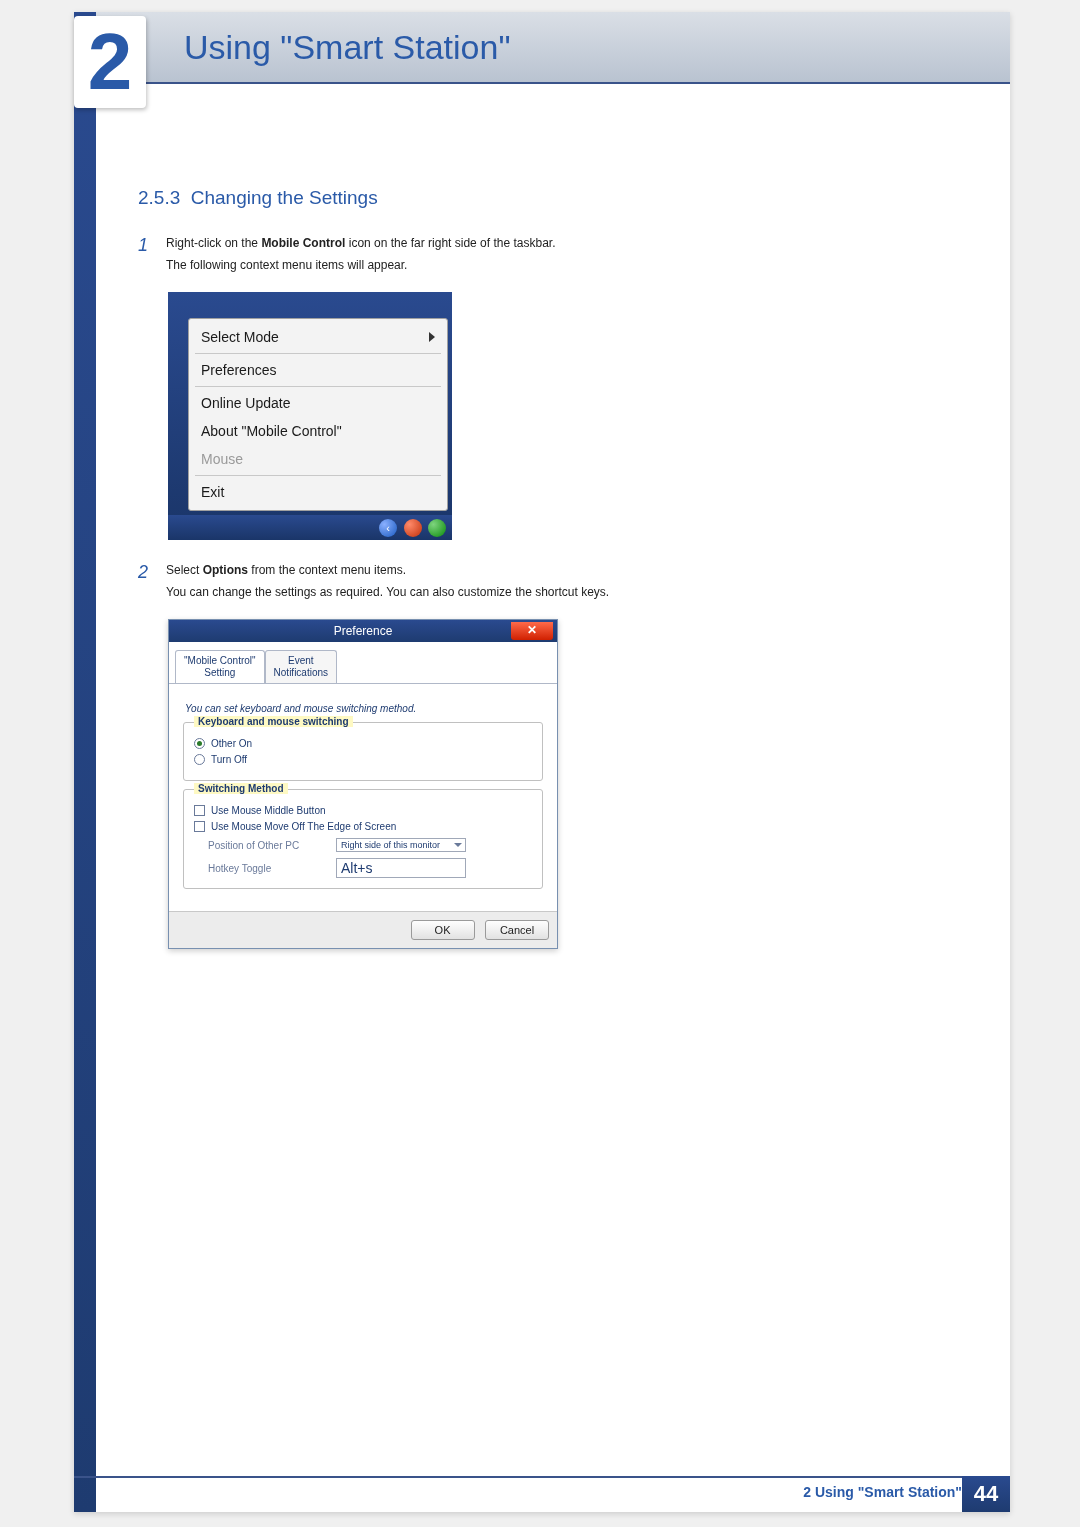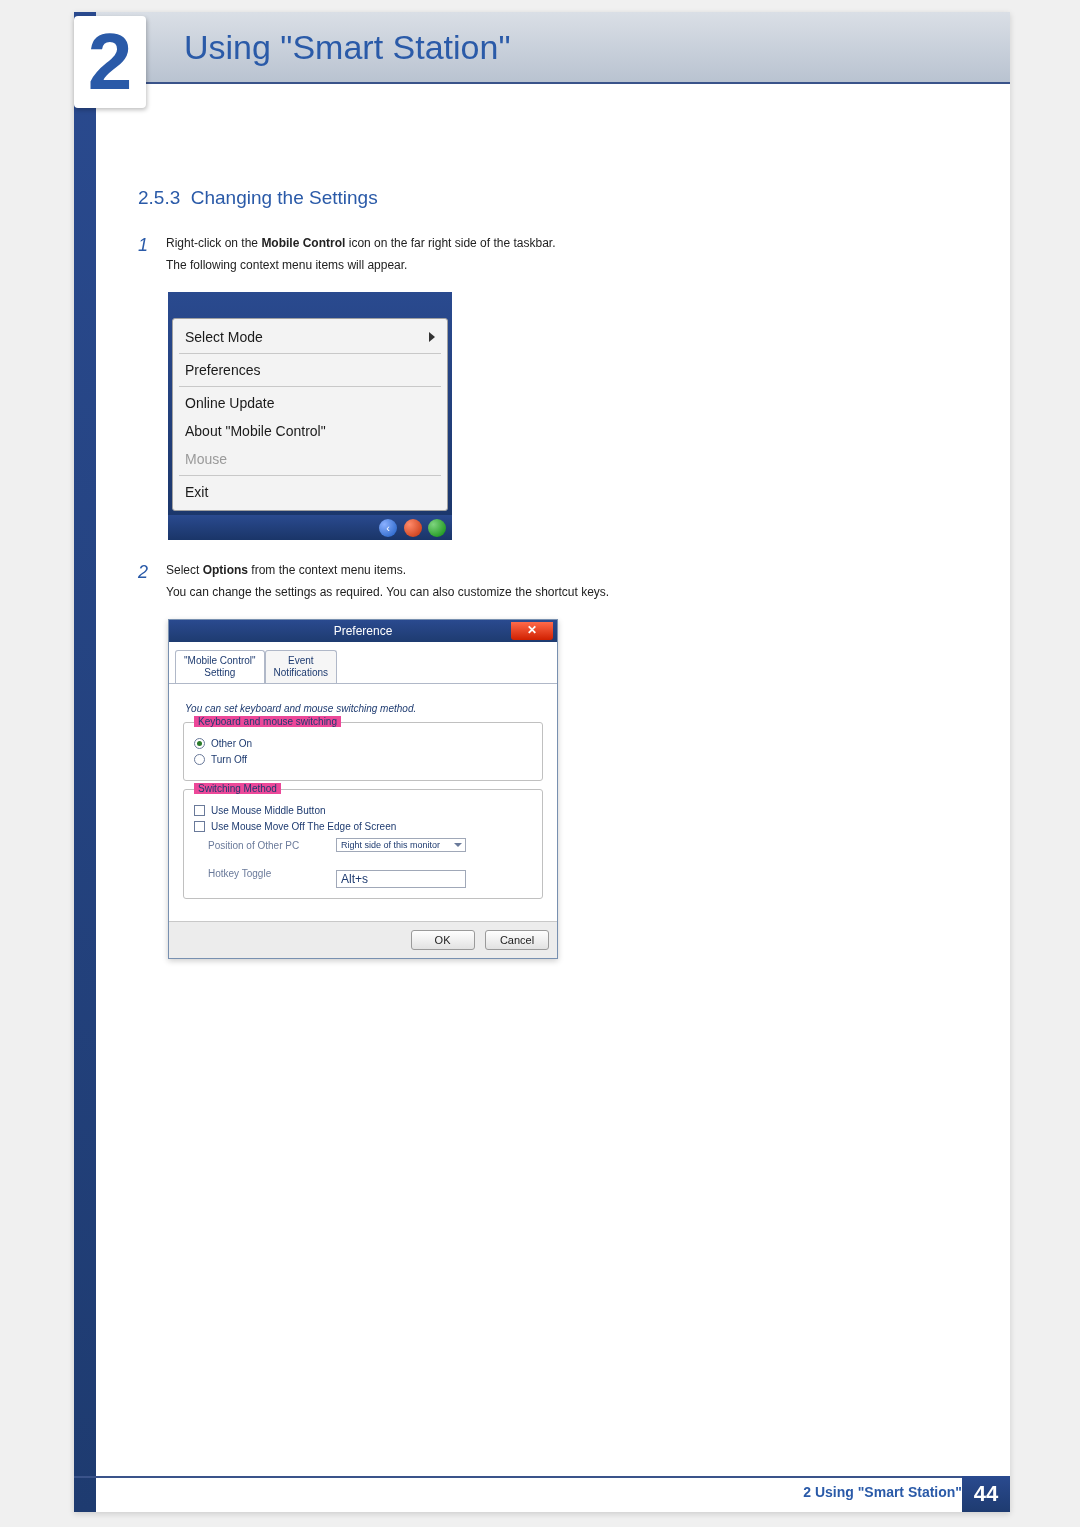--- a/index.html
+++ b/index.html
@@ -104,21 +104,21 @@
 
   
   .context-shot {
     margin: 6px 0 20px 30px;
     width: 284px;
     background: linear-gradient(180deg,#2a4a8f,#1a3568);
     padding: 26px 0 0 0;
     position: relative;
   }
   .context-inner {
-    margin: 0 4px 4px 4px;
+    margin: 0 4px 4px 20px;
     background: #f3f3f3;
     border: 1px solid #a0a0a0;
     border-radius: 3px;
     padding: 4px 0;
   }
   .ctx-item {
     padding: 6px 12px;
     font-size: 14px;
     color: #1a1a1a;
     display: flex;
@@ -210,24 +210,25 @@
   .fieldset {
     border: 1px solid #c0c0c0;
     border-radius: 3px;
     margin: 8px 4px;
     padding: 10px 10px;
     position: relative;
   }
   .fieldset .legend {
     position: absolute;
     top: -7px; left: 10px;
-    background: #ec4899;
+    background: #fef9c3;
     padding: 0 4px;
     font-size: 10px;
     color: #1e3b70;
+    font-weight: bold;
   }
   .radio-row, .check-row {
     display: flex;
     align-items: center;
     gap: 6px;
     margin: 5px 0;
     font-size: 10px;
   }
   .radio {
     width: 11px; height: 11px; border-radius: 50%;
@@ -265,24 +266,23 @@
     position:absolute; right:3px; top:4px;
     width:0;height:0;
     border-left:4px solid transparent;
     border-right:4px solid transparent;
     border-top:4px solid #6a7a9a;
   }
   .txt {
     border: 1px solid #a0a8b8;
     background: #fff;
     padding: 1px 4px;
-    font-size: 12px;
+    font-size: 14px;
     color: #1e3b70;
     width: 130px;
-    margin-top: 12px;
   }
   .pref-footer {
     background: #ececec;
     padding: 8px;
     text-align: right;
     border-top: 1px solid #c8c8c8;
   }
   .btn {
     display: inline-block;
     min-width: 64px;

